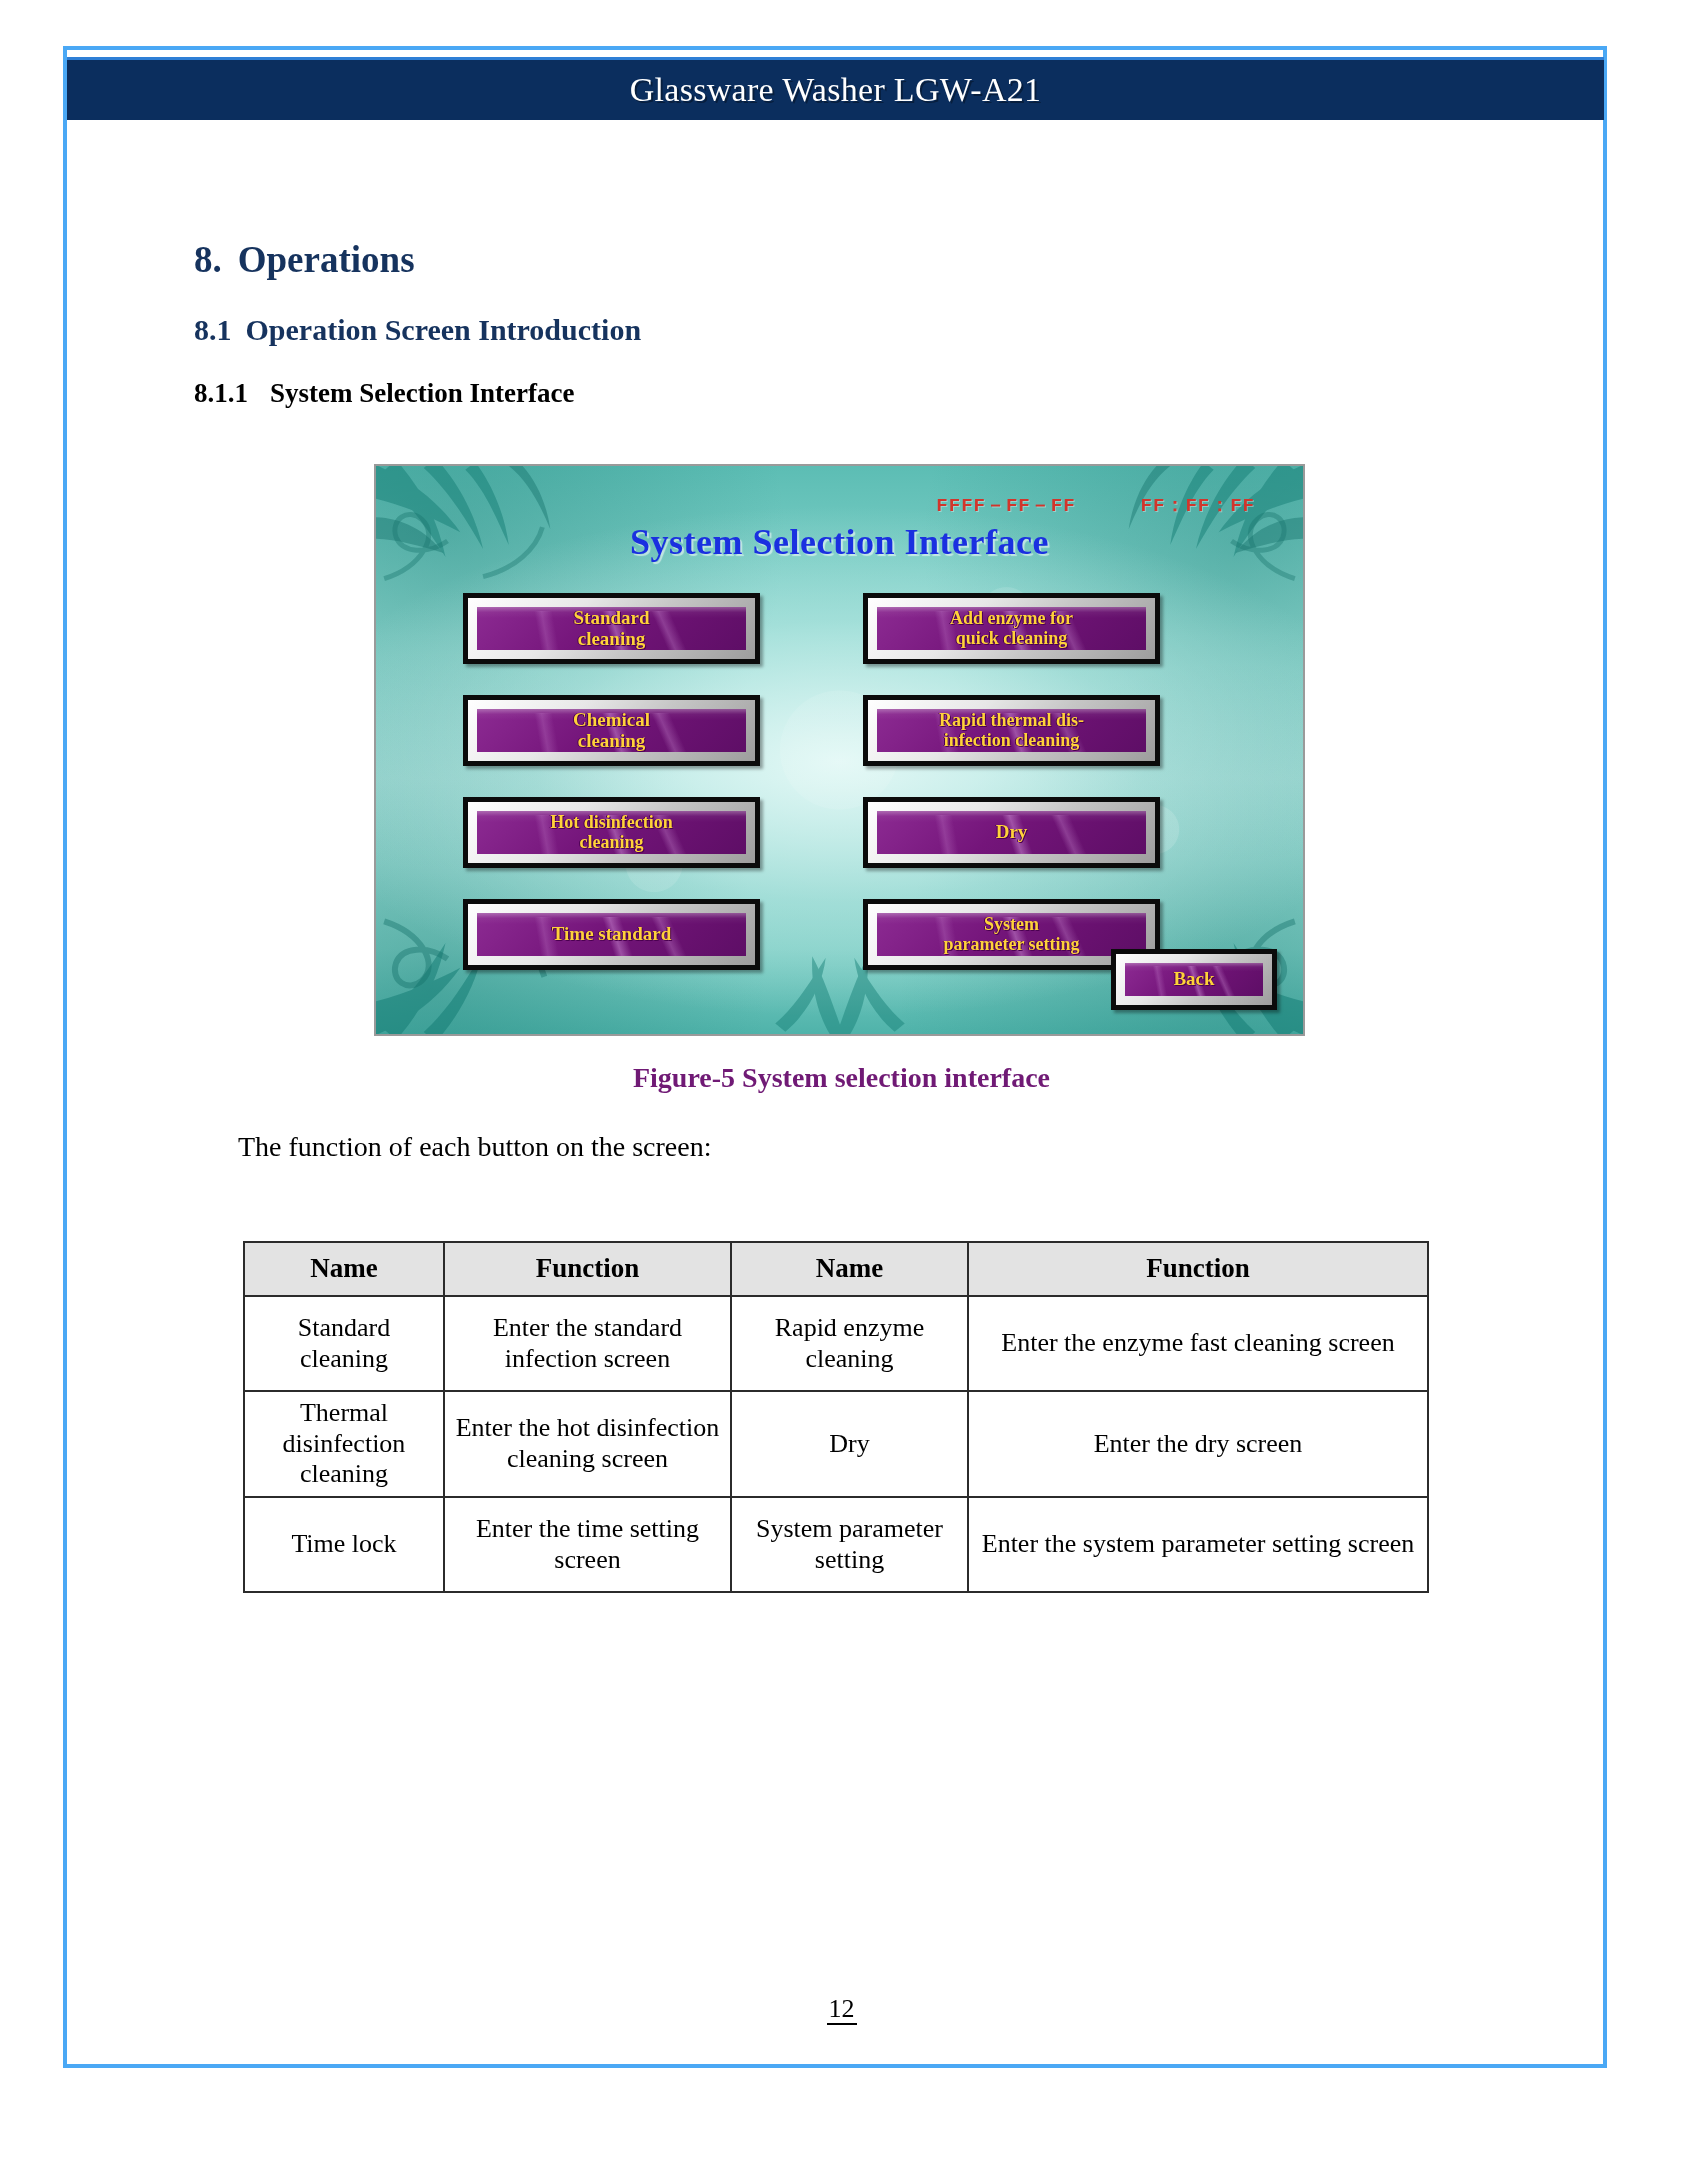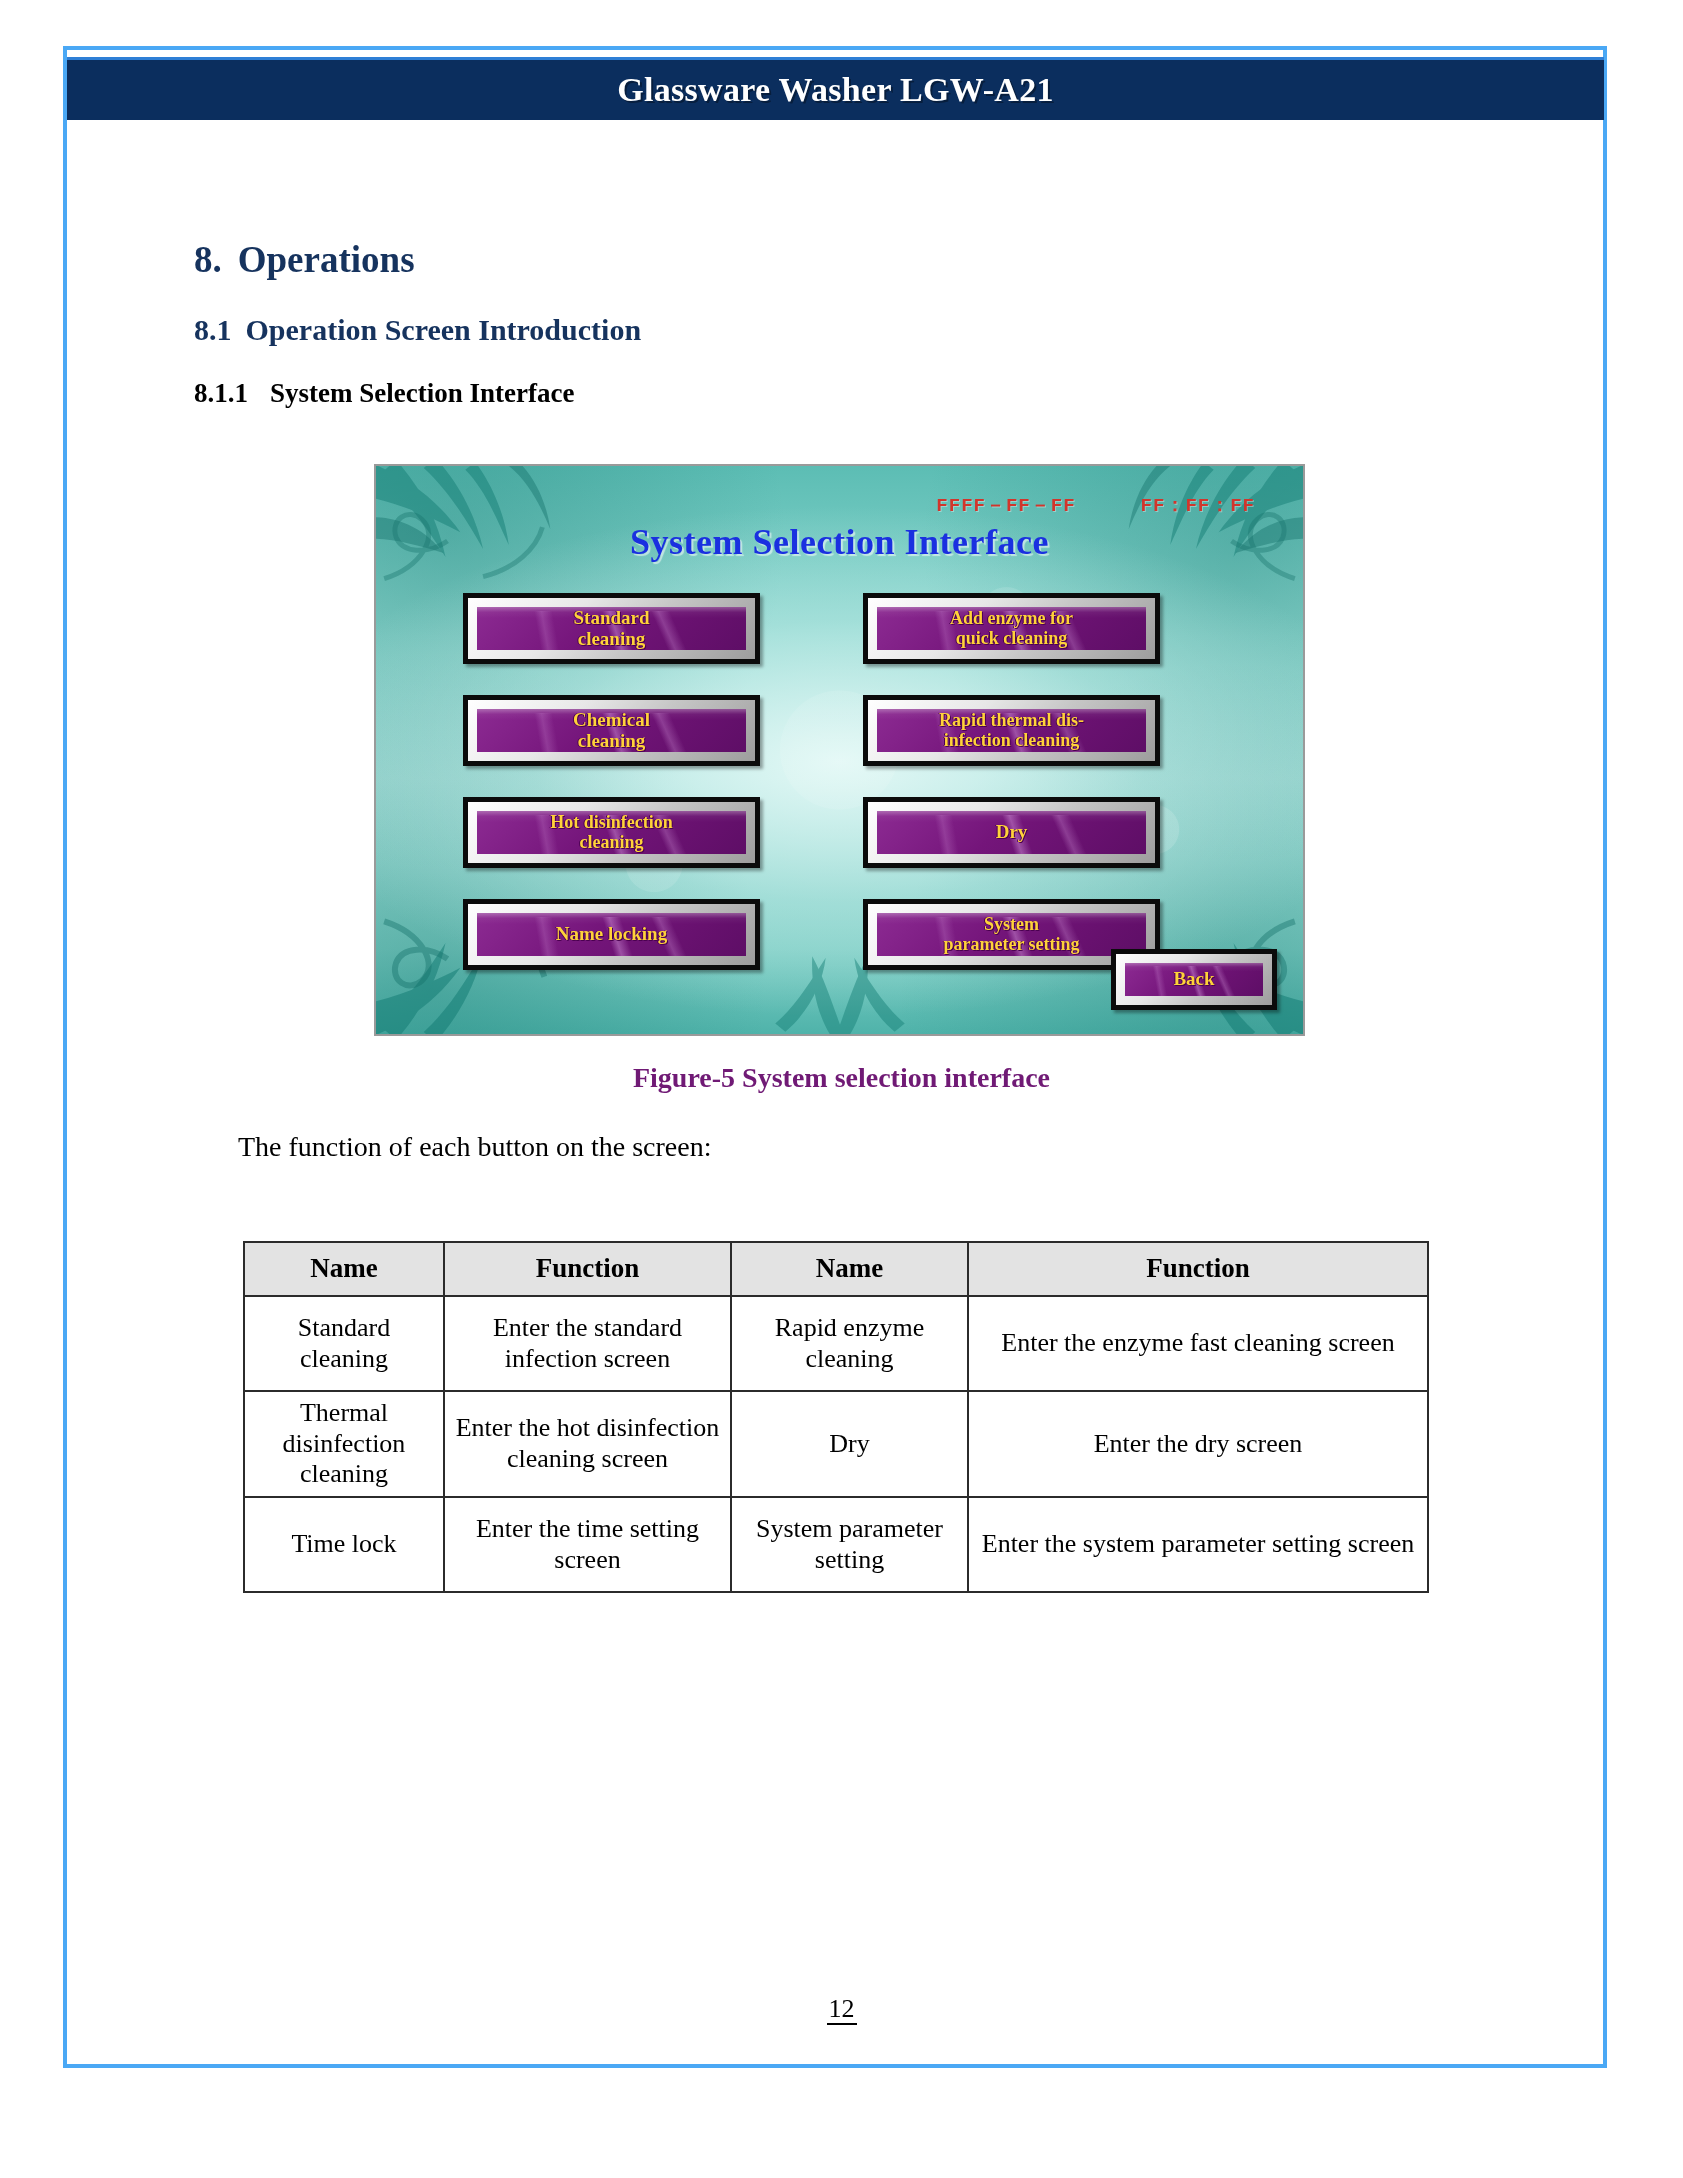--- a/index.html
+++ b/index.html
@@ -44,21 +44,21 @@
     background: #0b2e5e;
     border-top: 3px solid #2f7fd6;
     box-sizing: border-box;
     display: flex;
     align-items: center;
     justify-content: center;
   }
   .header-title {
     color: #ffffff;
     font-size: 34px;
-    font-weight: bold;
+    font-weight: normal;
     font-family: "Liberation Serif", serif;
     letter-spacing: 0.3px;
     text-shadow: 2px 2px 0 rgba(0,0,0,.35);
   }
 
   
   .content {
     position: absolute;
     left: 0;
     top: 129px;
@@ -463,21 +463,21 @@
             <div class="bevel">
               <div class="face">
                 <div class="label">Dry</div>
               </div>
             </div>
           </div>
 
           <div class="hmi-btn">
             <div class="bevel">
               <div class="face">
-                <div class="label">Name locking</div>
+                <div class="label">Time standard</div>
               </div>
             </div>
           </div>
 
           <div class="hmi-btn wide-label">
             <div class="bevel">
               <div class="face">
                 <div class="label">System<br>parameter setting</div>
               </div>
             </div>

